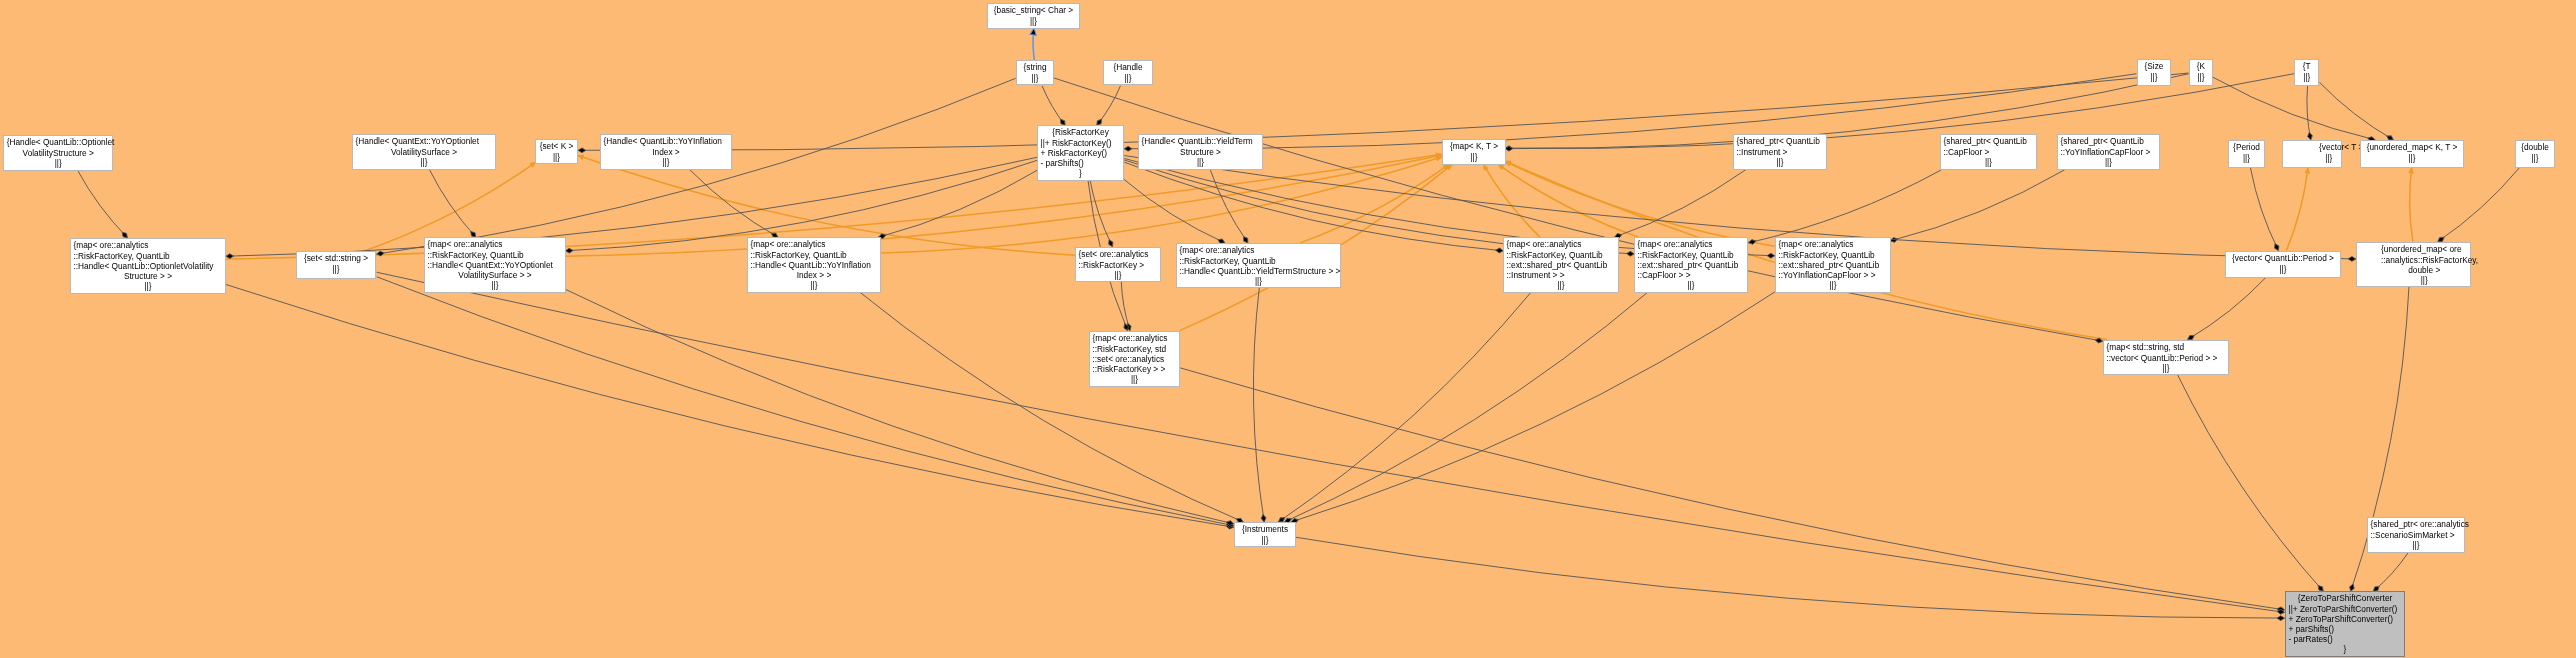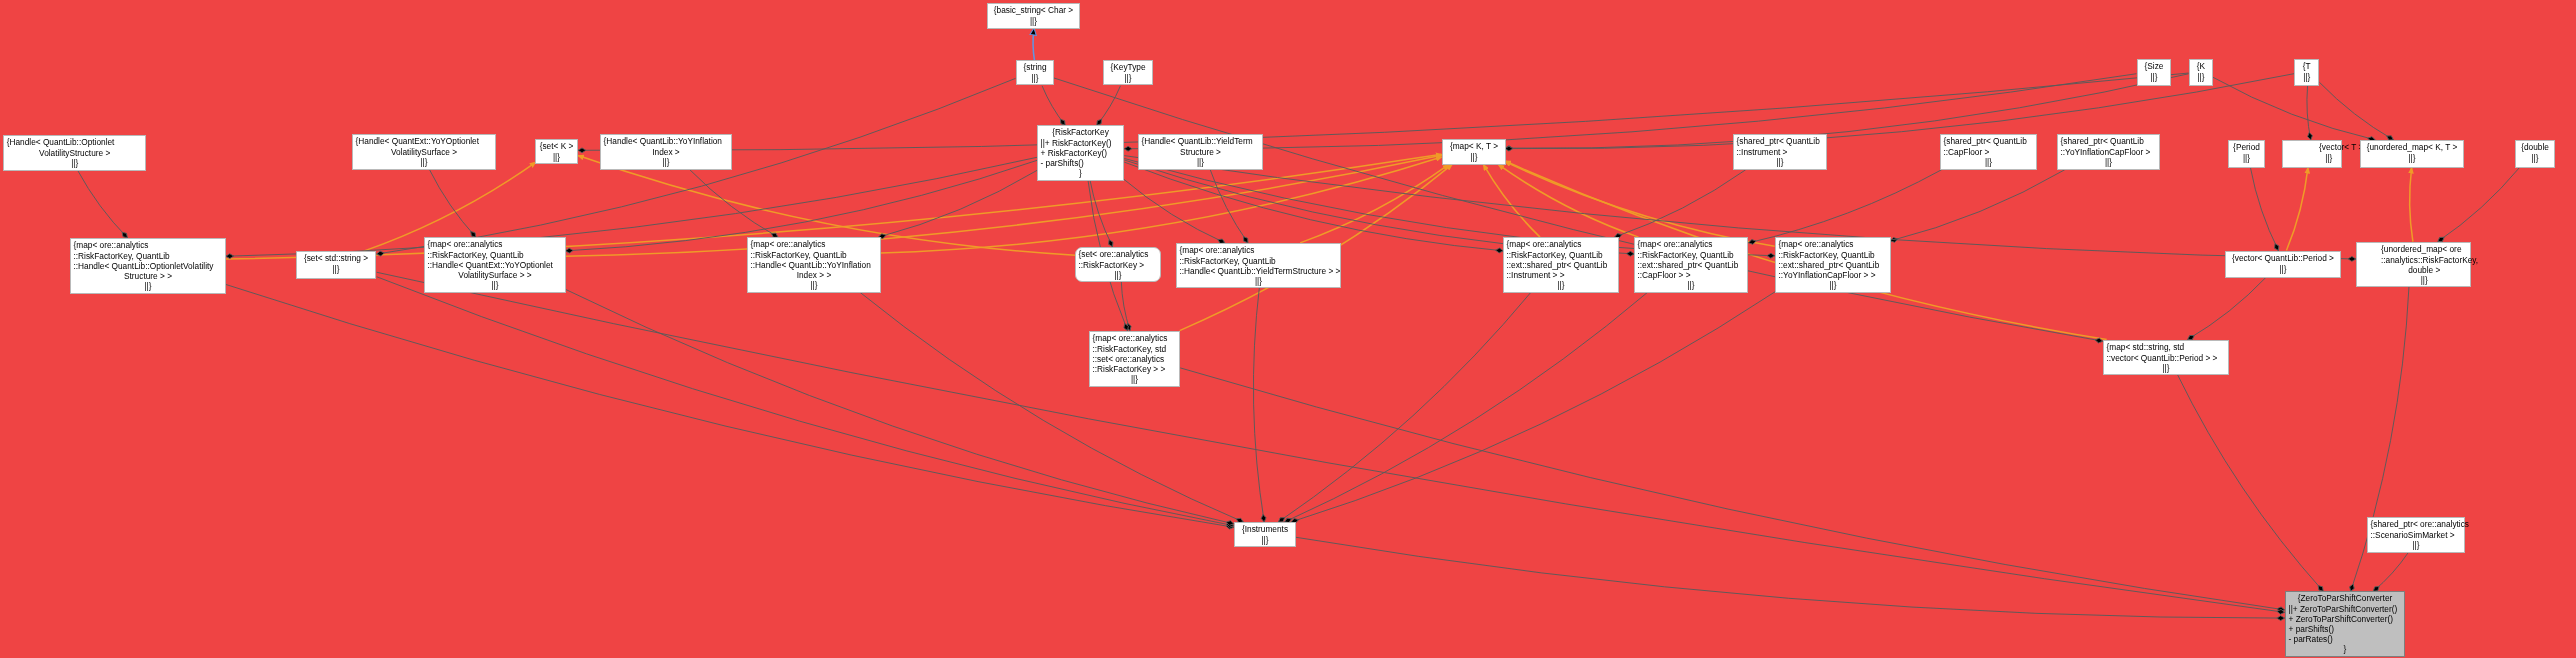--- a/index.html
+++ b/index.html
@@ -1,19 +1,19 @@
 <!DOCTYPE html>
 <html style="font-size:10.2px"><head>
 <meta charset="utf-8">
 <style>
   html,body{margin:0;padding:0;background:#000;}
   #canvas{
     position:relative;
     width:2576px;height:658px;
-    background:#ef4444;
+    background:#fdba74;
     font-family:"Liberation Sans", sans-serif;
     overflow:hidden;
   }
   #edges{position:absolute;left:0;top:0;width:2576px;height:658px;}
   .node{
     position:absolute;
     box-sizing:border-box;
     background:#fff;
     border:1.3px solid #b9b9b9;
     color:#000;
@@ -110,36 +110,36 @@
   <div id="nodes">
       <div class="node" style="left: 987px; top: 3.2px; width: 93px; min-height: 25.4px;">
         <div class="line">{basic_string&lt; Char &gt;</div>
         <div class="line">||}</div>
       </div>
       <div class="node" style="left: 1016px; top: 60px; width: 38px; min-height: 25.4px;">
         <div class="line">{string</div>
         <div class="line">||}</div>
       </div>
       <div class="node" style="left: 1103px; top: 60px; width: 50px; min-height: 25.4px;">
-        <div class="line">{KeyType</div>
+        <div class="line">{Handle</div>
         <div class="line">||}</div>
       </div>
       <div class="node" style="left: 2137px; top: 59px; width: 34px; min-height: 27px;">
         <div class="line">{Size</div>
         <div class="line">||}</div>
       </div>
       <div class="node" style="left: 2189px; top: 59px; width: 24px; min-height: 27px;">
         <div class="line">{K</div>
         <div class="line">||}</div>
       </div>
       <div class="node" style="left: 2294px; top: 59px; width: 25.4px; min-height: 27px;">
         <div class="line">{T</div>
         <div class="line">||}</div>
       </div>
-      <div class="node" style="left: 3.2px; top: 135px; width: 143px; min-height: 36px;">
+      <div class="node" style="left: 3.2px; top: 135px; width: 110px; min-height: 36px;">
         <div class="line left">{Handle&lt; QuantLib::Optionlet</div>
         <div class="line">VolatilityStructure &gt;</div>
         <div class="line">||}</div>
       </div>
       <div class="node" style="left: 345px; top: 134px; width: 144px; min-height: 36px; margin-left: 7px;">
         <div class="line left">{Handle&lt; QuantExt::YoYOptionlet</div>
         <div class="line">VolatilitySurface &gt;</div>
         <div class="line">||}</div>
       </div>
       <div class="node" style="left: 535px; top: 139px; width: 43px; min-height: 25.4px;">
@@ -216,21 +216,21 @@
         <div class="line">VolatilitySurface &gt; &gt;</div>
         <div class="line">||}</div>
       </div>
       <div class="node" style="left: 747px; top: 237px; width: 134px; min-height: 55px;">
         <div class="line left">{map&lt; ore::analytics</div>
         <div class="line left">::RiskFactorKey, QuantLib</div>
         <div class="line left">::Handle&lt; QuantLib::YoYInflation</div>
         <div class="line">Index &gt; &gt;</div>
         <div class="line">||}</div>
       </div>
-      <div class="node" style="left: 1075px; top: 247px; width: 86px; min-height: 34px; border-radius: 7px;">
+      <div class="node" style="left: 1075px; top: 247px; width: 86px; min-height: 34px;">
         <div class="line left">{set&lt; ore::analytics</div>
         <div class="line left">::RiskFactorKey &gt;</div>
         <div class="line">||}</div>
       </div>
       <div class="node" style="left: 1176px; top: 243px; width: 165px; min-height: 43px;">
         <div class="line left">{map&lt; ore::analytics</div>
         <div class="line left">::RiskFactorKey, QuantLib</div>
         <div class="line left">::Handle&lt; QuantLib::YieldTermStructure &gt; &gt;</div>
         <div class="line">||}</div>
       </div>

